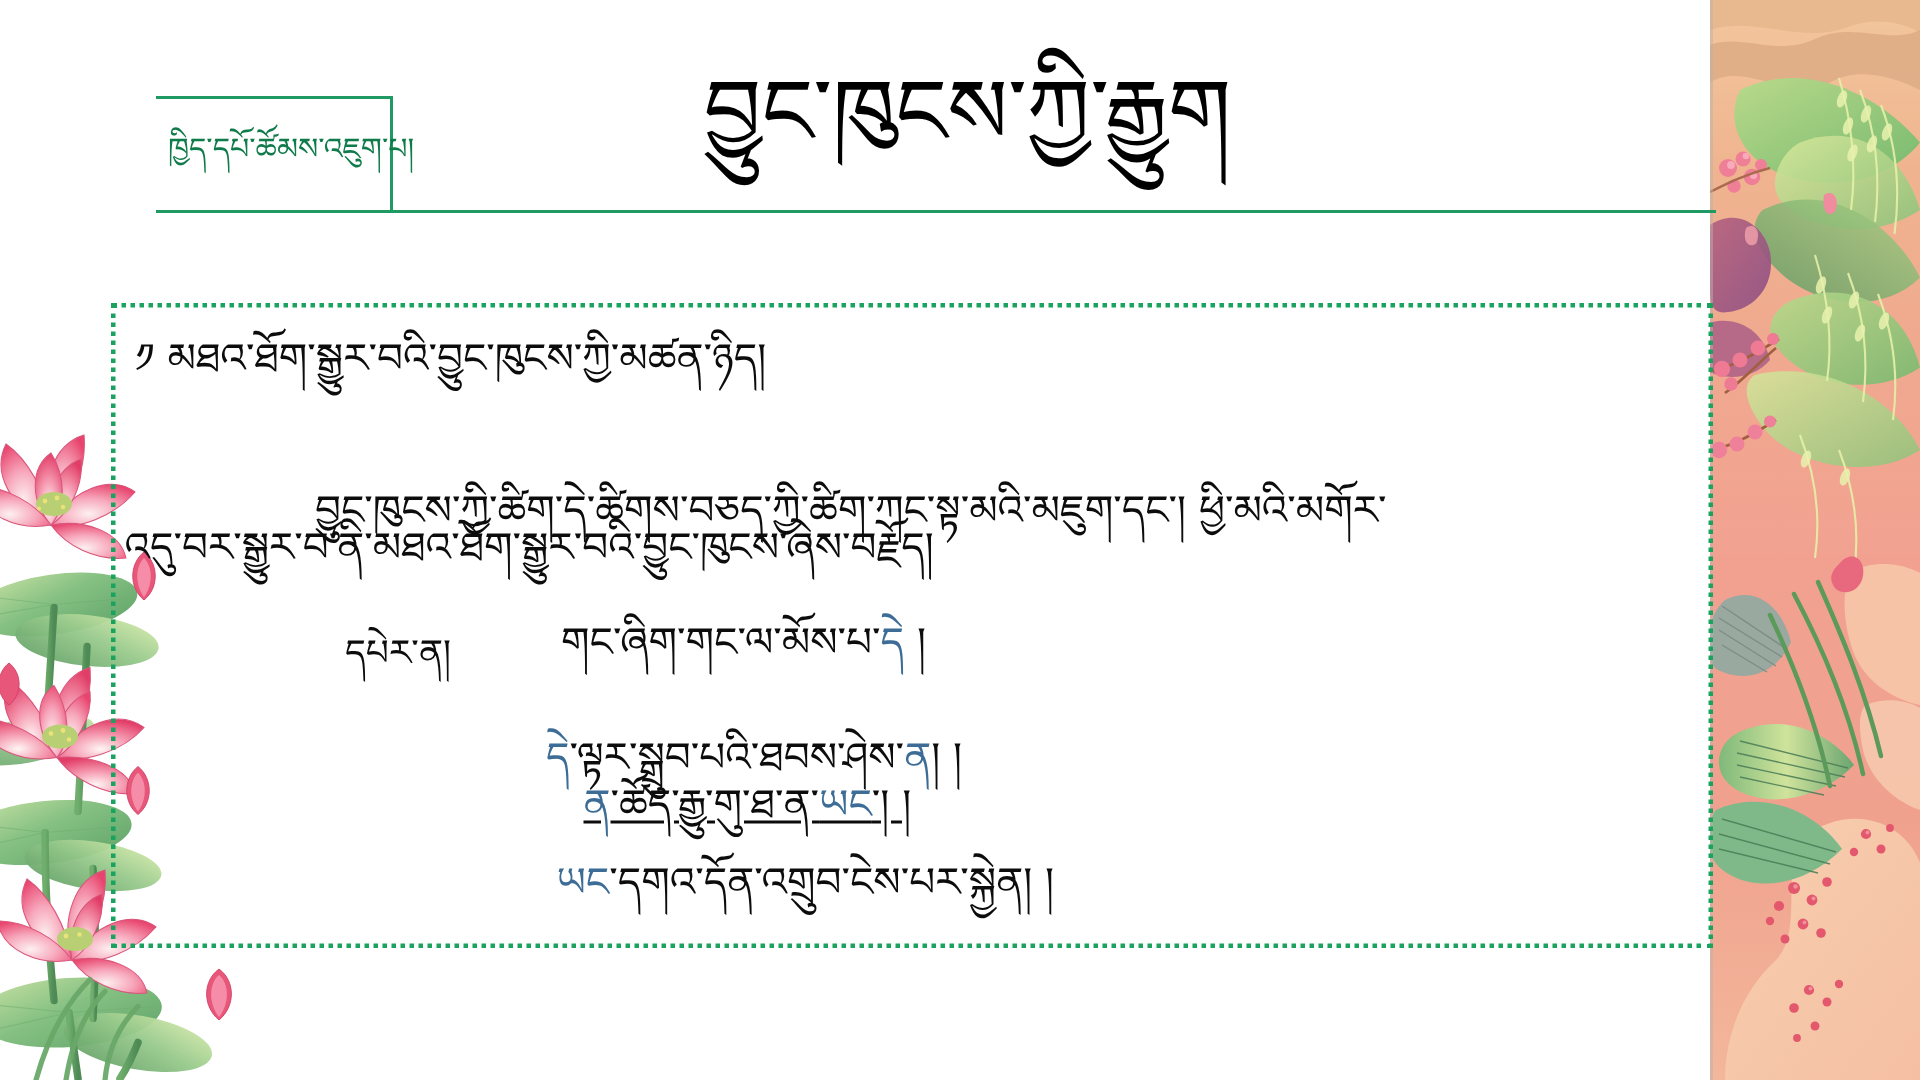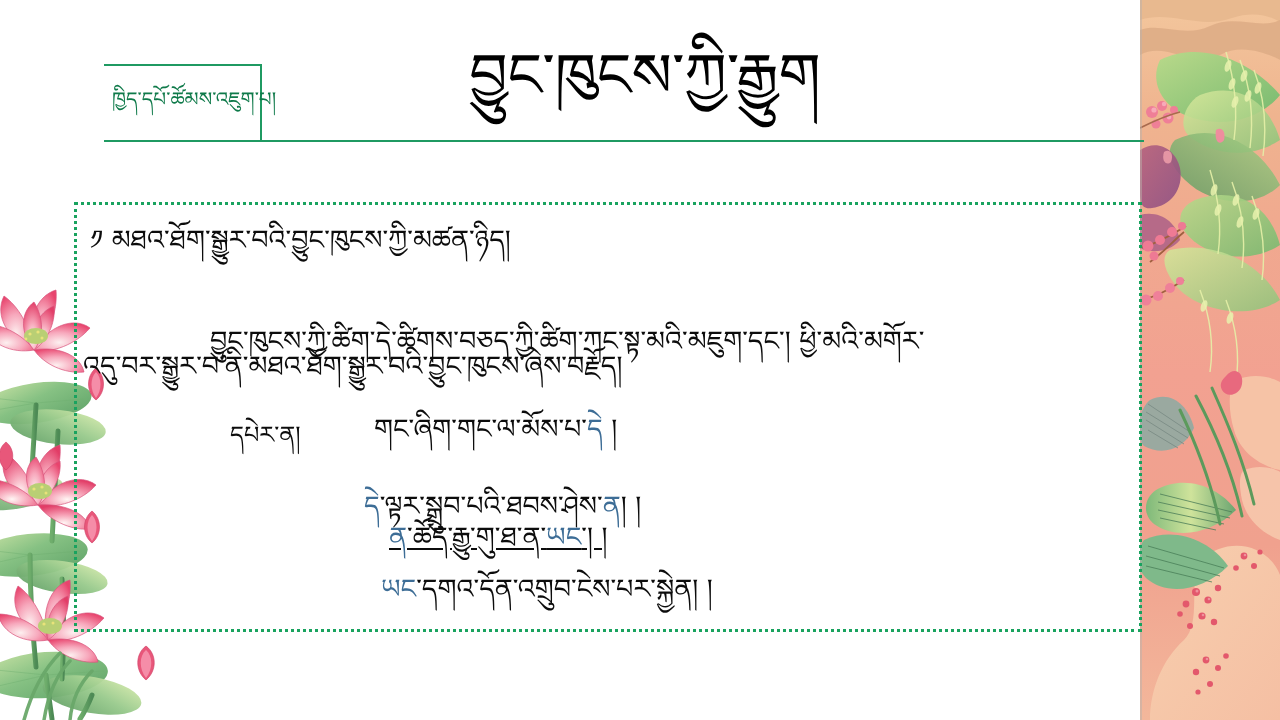--- a/index.html
+++ b/index.html
@@ -87,21 +87,21 @@
   .verse{
     position:absolute;
     font-size:27px;
     line-height:1.55;
     color:#0c0c0c;
     white-space:nowrap;
   }
   .v1{left:300px;top:206px;}
   .v2{left:290px;top:262px;margin-top:21px;}
   .v3{left:315px;top:314px;text-decoration:underline;}
-  .v4{left:297px;top:366px;margin-left:10px;}
+  .v4{left:297px;top:366px;}
 
   .hl{color:#3d6d96;}
 </style>
 </head>
 <body>
 
 <div id="slide">
 
   <div class="art-panel">
     <svg viewBox="0 0 140 720" preserveAspectRatio="none" xmlns="http://www.w3.org/2000/svg">

